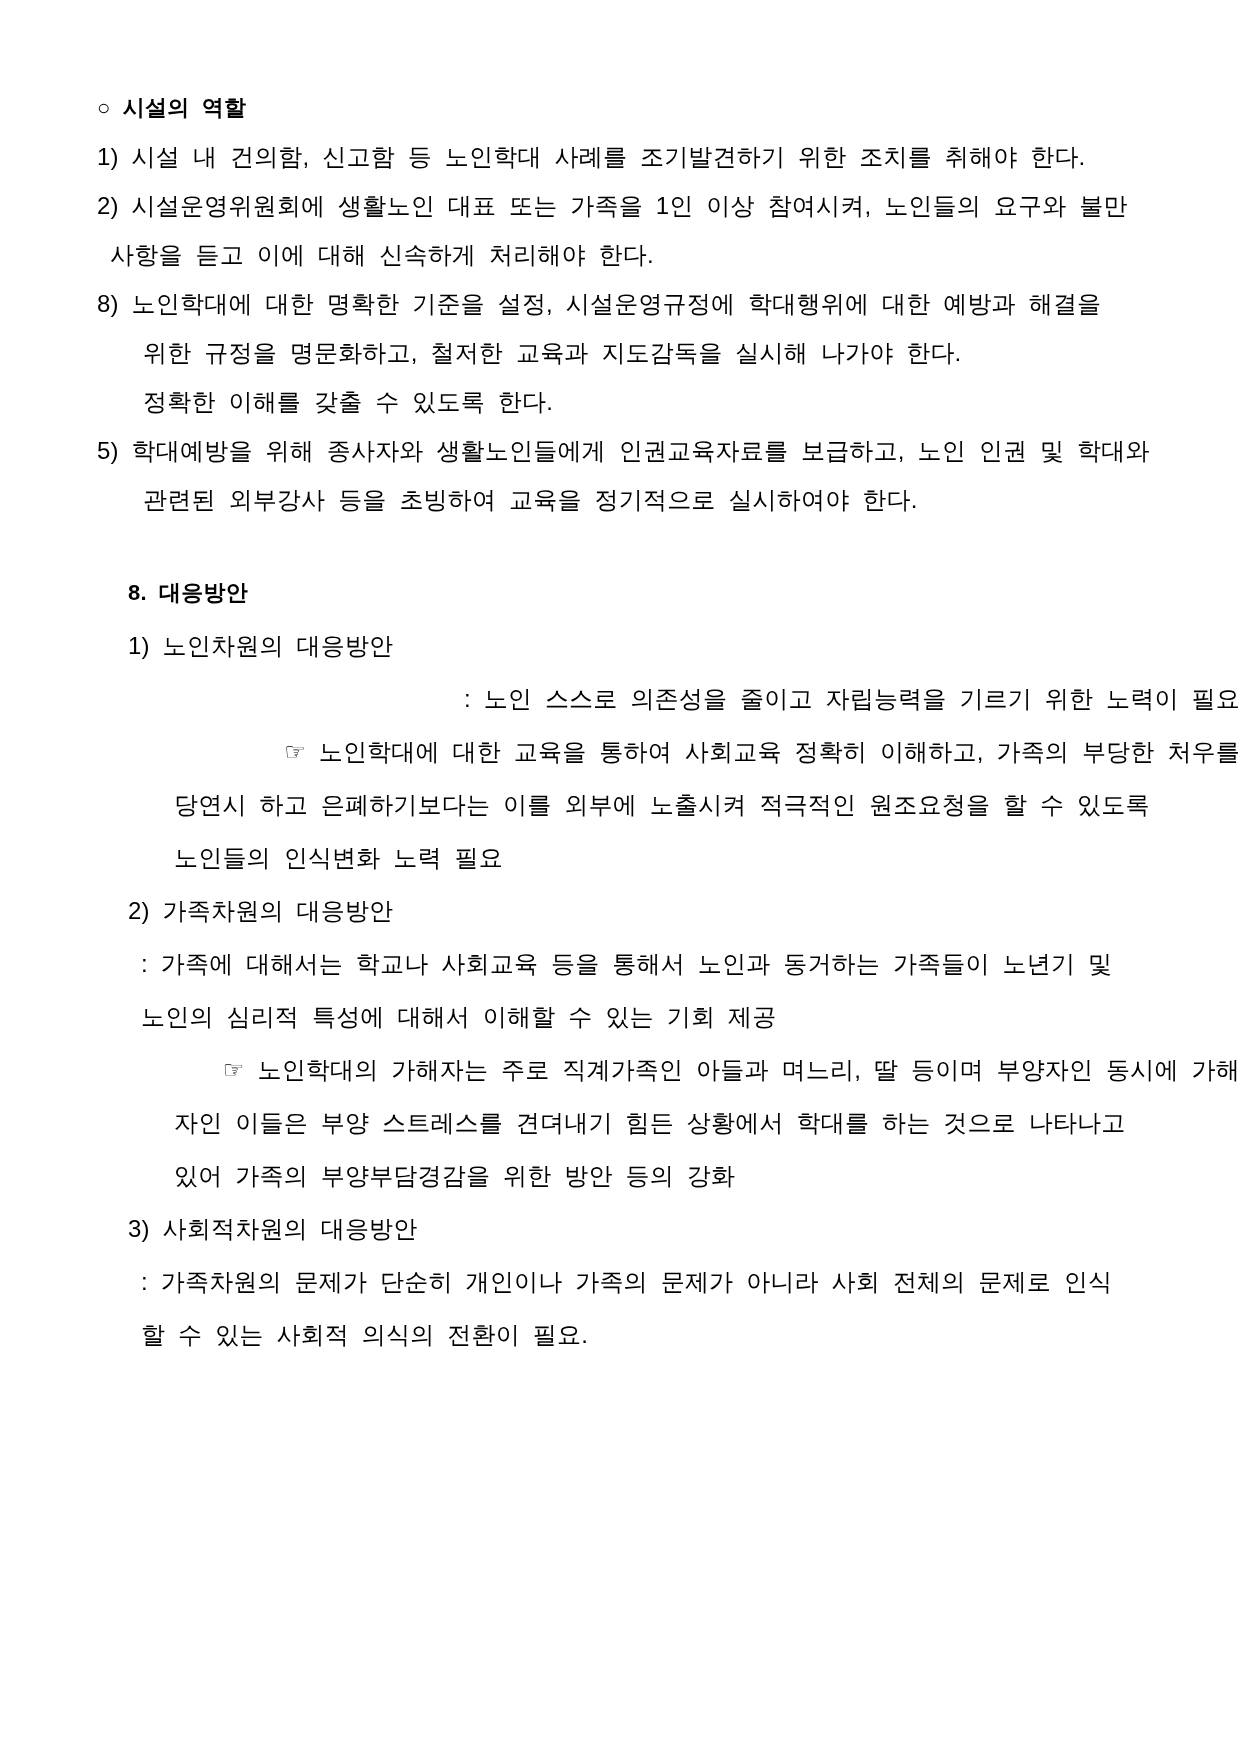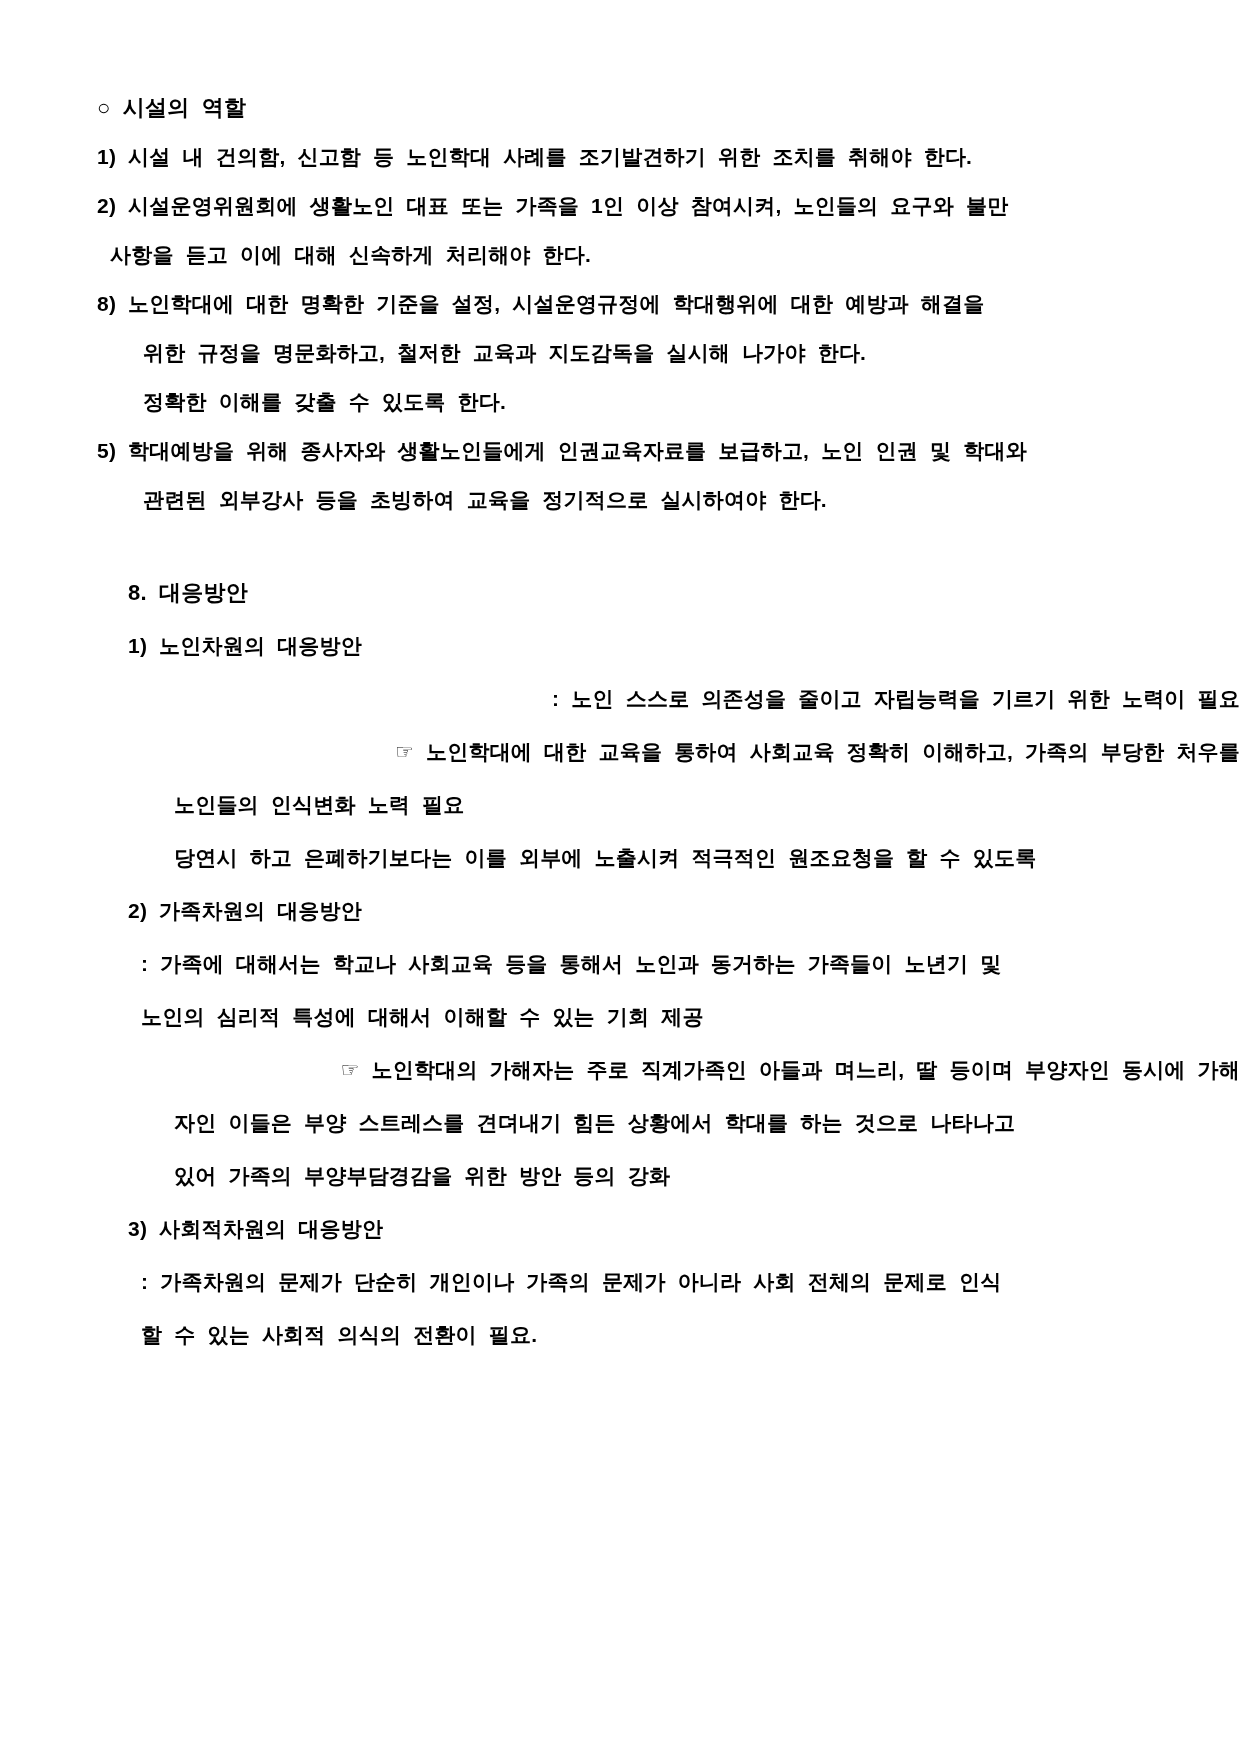--- a/index.html
+++ b/index.html
@@ -16,22 +16,22 @@
   }
   .page {
     box-sizing: border-box;
     width: 1240px;
     height: 1753px;
     padding-top: 83px;
     background: #ffffff;
   }
   .line {
     white-space: nowrap;
-    font-size: 21px;
-    font-weight: 700;
+    font-size: 24px;
+    font-weight: 400;
     letter-spacing: 0.2px;
     word-spacing: 6px;
     color: #000000;
   }
   .sec-a .line { line-height: 49px; height: 49px; }
   .sec-b .line { line-height: 53px; height: 53px; }
   .heading {
     font-weight: 700;
     font-size: 22px;
   }
@@ -60,22 +60,22 @@
         <div class="line lv3">관련된 외부강사 등을 초빙하여 교육을 정기적으로 실시하여야 한다.</div>
       </div>
   </div>
 
   <div class="section sec-b">
     <div class="line heading lv0">8. 대응방안</div>
     <div>
         <div class="line lv0">1) 노인차원의 대응방안</div>
         <div class="line lv2">: 노인 스스로 의존성을 줄이고 자립능력을 기르기 위한 노력이 필요</div>
         <div class="line lv2">☞ 노인학대에 대한 교육을 통하여 사회교육 정확히 이해하고, 가족의 부당한 처우를</div>
+        <div class="line lv3">당연시 하고 은폐하기보다는 이를 외부에 노출시켜 적극적인 원조요청을 할 수 있도록</div>
         <div class="line lv3">노인들의 인식변화 노력 필요</div>
-        <div class="line lv3">당연시 하고 은폐하기보다는 이를 외부에 노출시켜 적극적인 원조요청을 할 수 있도록</div>
         <div class="line lv0">2) 가족차원의 대응방안</div>
         <div class="line lv1">: 가족에 대해서는 학교나 사회교육 등을 통해서 노인과 동거하는 가족들이 노년기 및</div>
         <div class="line lv1">노인의 심리적 특성에 대해서 이해할 수 있는 기회 제공</div>
         <div class="line lv2">☞ 노인학대의 가해자는 주로 직계가족인 아들과 며느리, 딸 등이며 부양자인 동시에 가해</div>
         <div class="line lv3">자인 이들은 부양 스트레스를 견뎌내기 힘든 상황에서 학대를 하는 것으로 나타나고</div>
         <div class="line lv3">있어 가족의 부양부담경감을 위한 방안 등의 강화</div>
         <div class="line lv0">3) 사회적차원의 대응방안</div>
         <div class="line lv1">: 가족차원의 문제가 단순히 개인이나 가족의 문제가 아니라 사회 전체의 문제로 인식</div>
         <div class="line lv1">할 수 있는 사회적 의식의 전환이 필요.</div>
       </div>

